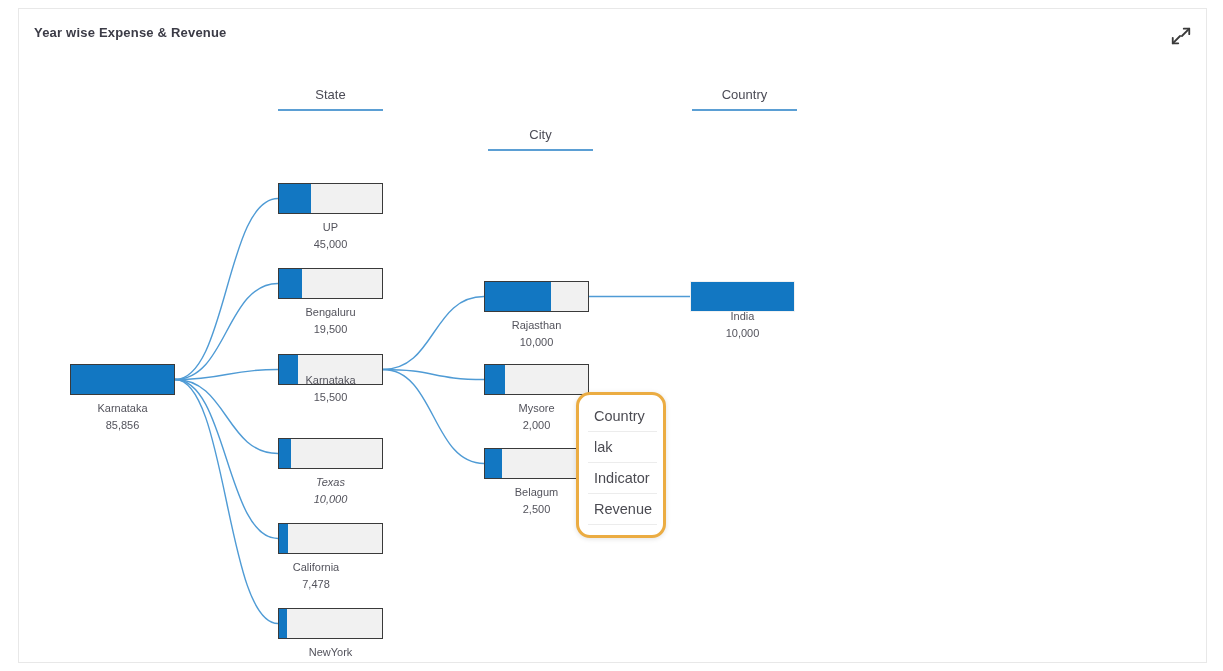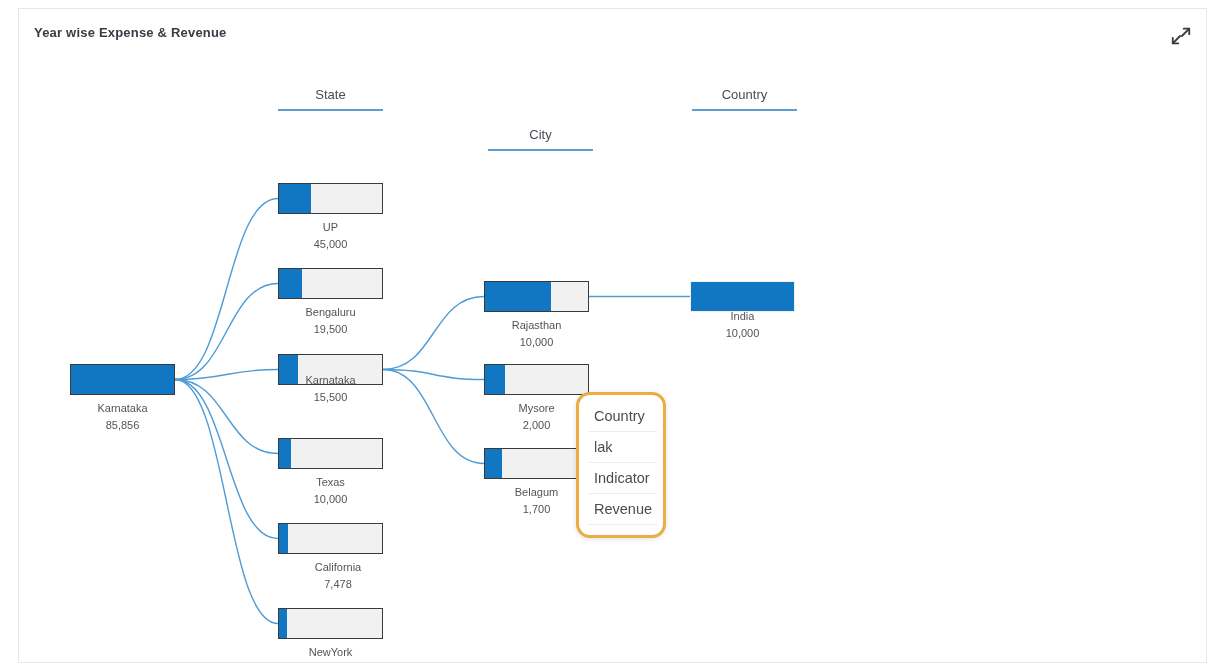--- a/index.html
+++ b/index.html
@@ -84,28 +84,28 @@
           <div class="node" style="left: 277px; top: 353px;">
             <div class="node-fill" style="width: 18.1%;"></div>
           </div>
           <div class="node-label" style="left: 239.5px; top: 371px;">
             <div>Karnataka</div>
             <div>15,500</div>
           </div>
           <div class="node" style="left: 277px; top: 437px;">
             <div class="node-fill" style="width: 11.6%;"></div>
           </div>
-          <div class="node-label" style="left: 239.5px; top: 473px;">
+          <div class="node-label" style="left: 239.5px; top: 473px; font-style: italic;">
             <div>Texas</div>
             <div>10,000</div>
           </div>
           <div class="node" style="left: 277px; top: 522px;">
             <div class="node-fill" style="width: 8.7%;"></div>
           </div>
-          <div class="node-label" style="left: 247px; top: 558px;">
+          <div class="node-label" style="left: 225px; top: 558px;">
             <div>California</div>
             <div>7,478</div>
           </div>
           <div class="node" style="left: 277px; top: 607px;">
             <div class="node-fill" style="width: 7.4%;"></div>
           </div>
           <div class="node-label" style="left: 239.5px; top: 643px;">
             <div>NewYork</div>
           </div>
           <div class="node" style="left: 483px; top: 280px;">
@@ -120,21 +120,21 @@
           </div>
           <div class="node-label" style="left: 445.5px; top: 399px;">
             <div>Mysore</div>
             <div>2,000</div>
           </div>
           <div class="node" style="left: 483px; top: 447px;">
             <div class="node-fill" style="width: 16.1%;"></div>
           </div>
           <div class="node-label" style="left: 445.5px; top: 483px;">
             <div>Belagum</div>
-            <div>1,700</div>
+            <div>2,500</div>
           </div>
           <div class="node no-border" style="left: 689px; top: 280px;">
             <div class="node-fill" style="width: 100%;"></div>
           </div>
           <div class="node-label" style="left: 651.5px; top: 307px;">
             <div>India</div>
             <div>10,000</div>
           </div>
         </div>
 

